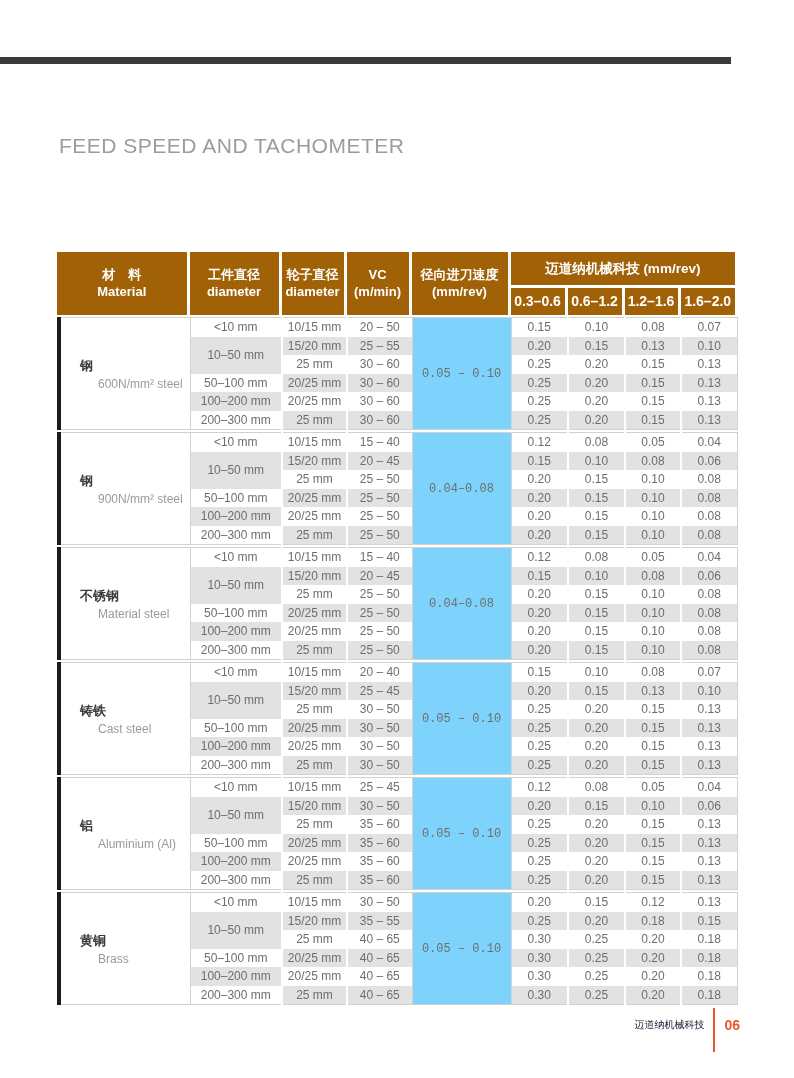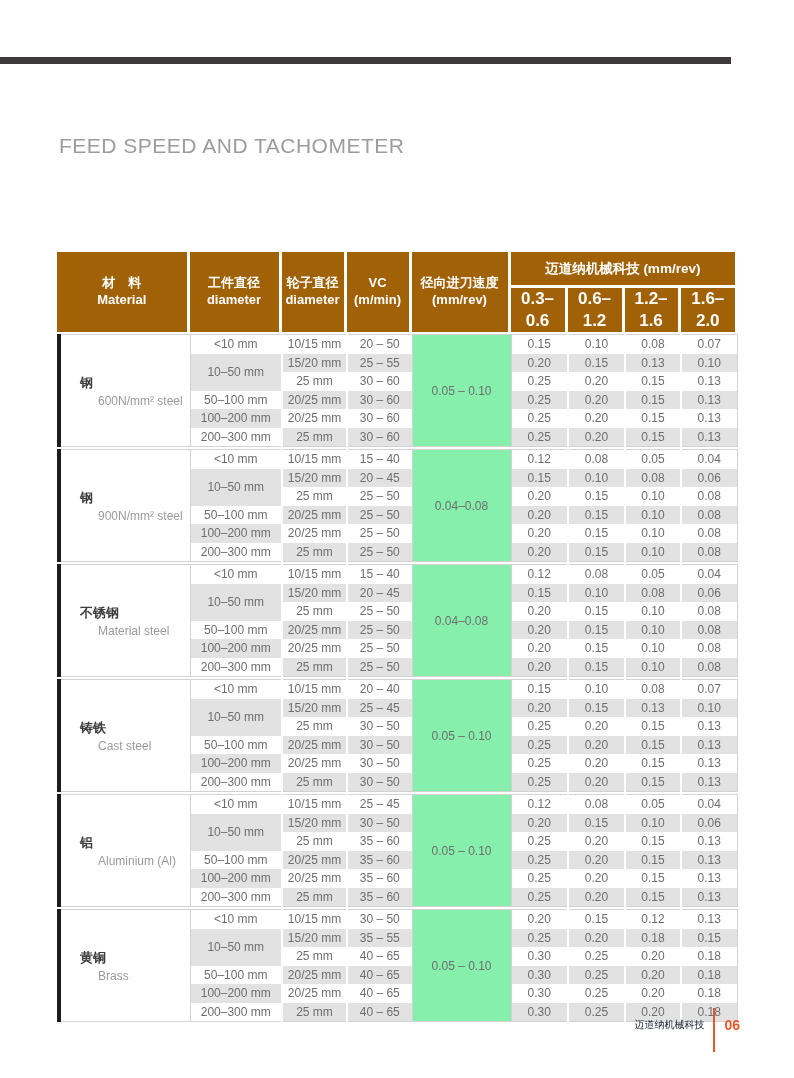--- a/index.html
+++ b/index.html
@@ -19,33 +19,33 @@
   table{border-collapse:collapse;table-layout:fixed;width:678px;}
   col.w0{width:131px}col.w1{width:92px}col.w2{width:65px}col.w3{width:65px}
   col.w4{width:99px}col.w5{width:57px}col.w6{width:57px}col.w7{width:56px}col.w8{width:56px}
 
   .header-table th{
     background:#a16207;color:#fff;text-align:center;vertical-align:middle;
     font-size:13px;font-weight:bold;padding:0;line-height:1.3;
   }
   .header-table th.gap-r{border-right:3px solid #fff;}
   th.axial-group{border-bottom:3px solid #fff;height:33px;font-size:13.5px;}
-  tr.hrow2 th{height:27px;font-size:17px;margin-left:44px;}
+  tr.hrow2 th{height:27px;font-size:14px;margin-left:44px;}
 
   .block-table{border-top:1px solid #d2d2d2;border-bottom:1px solid #d2d2d2;margin-top:2px;}
   .block-table td{
     height:18.5px;font-size:12px;color:#6e6e6e;text-align:center;
     vertical-align:middle;padding:0;white-space:nowrap;
   }
   td.shaded{background:#E2E2E2;}
   td.c-mat{border-left:4px solid #1c1c1c;text-align:left;padding-left:19px;background:#fff;border-right:1px solid #d2d2d2;}
   .mat-cn{font-size:13px;font-weight:bold;color:#3c3c3c;}
   .mat-en{font-size:12px;color:#9a9a9a;margin-top:2px;margin-left:18px;}
   td.c-work,td.c-wheel,td.c-ax{border-right:2px solid #fff;}
-  td.c-radial{border-left:1px solid #d2d2d2;border-right:1px solid #d2d2d2;background:#86efac;}
+  td.c-radial{border-left:1px solid #d2d2d2;border-right:1px solid #d2d2d2;background:#7dd3fc;font-family:Liberation Mono, monospace;}
   td.c-ax-last{border-right:1px solid #d2d2d2;}
 
   .footer{position:absolute;top:1008px;right:54px;display:flex;align-items:flex-start;}
   .footer-company{font-size:10px;color:#0f172a;padding-top:10px;}
   .footer-divider{width:2px;height:44px;background:#E7572C;margin:0 9px;}
   .footer-page{font-size:14px;font-weight:bold;color:#E7572C;padding-top:9px;}
 </style>
 </head>
 <body>
 

